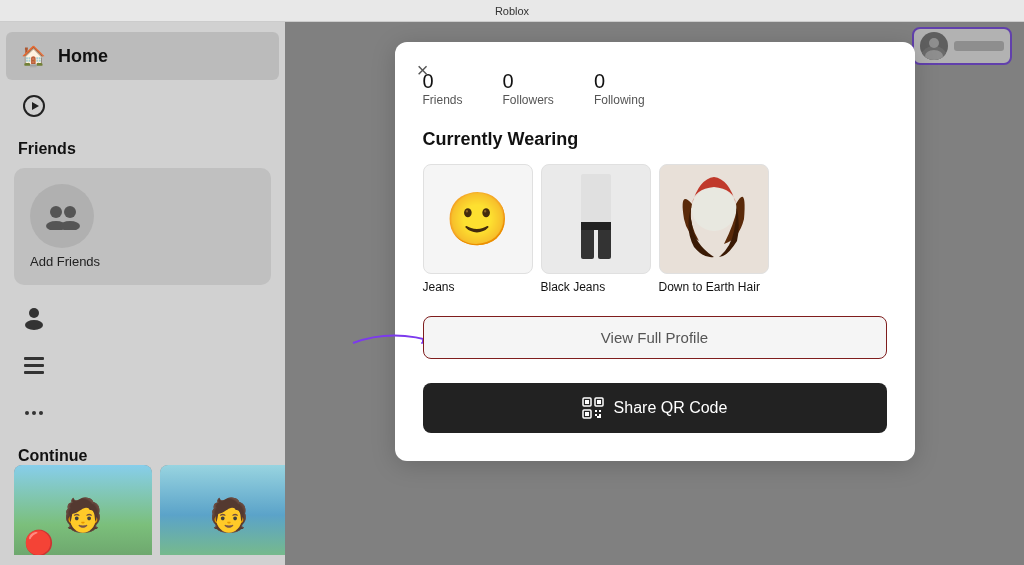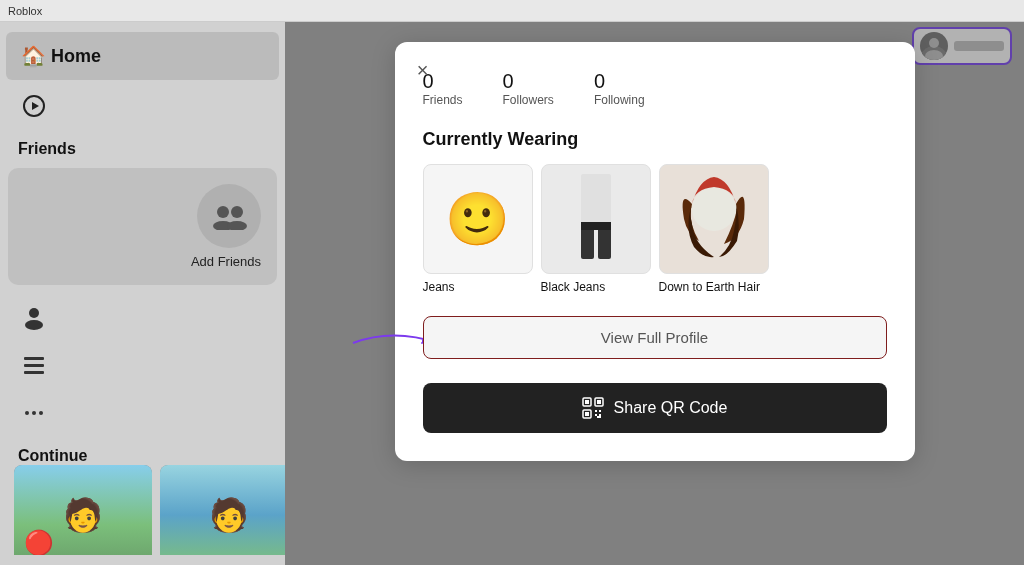--- a/index.html
+++ b/index.html
@@ -18,20 +18,21 @@
       background: #e8e8e8;
       border-bottom: 1px solid #ccc;
       display: flex;
       align-items: center;
       padding: 0 8px;
       font-size: 11px;
       color: #333;
       position: absolute;
       top: 0; left: 0; right: 0;
       z-index: 100;
+      justify-content: center;
     }
 
     
     .app-container {
       position: absolute;
       top: 22px;
       left: 0; right: 0; bottom: 0;
       display: flex;
     }
 
@@ -70,39 +71,39 @@
       justify-content: center;
       font-size: 20px;
       color: #222;
       flex-shrink: 0;
     }
 
     .nav-label {
       font-size: 18px;
       font-weight: 600;
       color: #111;
-      margin-left: 1px;
+      margin-left: 8px;
       text-align: right;
     }
 
     .sidebar-section-title {
       font-size: 16px;
       font-weight: 600;
       color: #111;
       padding: 10px 18px 6px;
     }
 
     .add-friends-card {
       display: flex;
       flex-direction: column;
-      align-items: flex-end;
+      align-items: flex-start;
       justify-content: center;
       background: #c0c0c0;
       border-radius: 10px;
-      margin: 4px 8px;
+      margin: 4px 14px;
       padding: 16px;
       cursor: pointer;
     }
 
     .friends-icon-circle {
       width: 64px;
       height: 64px;
       background: #b0b0b0;
       border-radius: 50%;
       display: flex;

